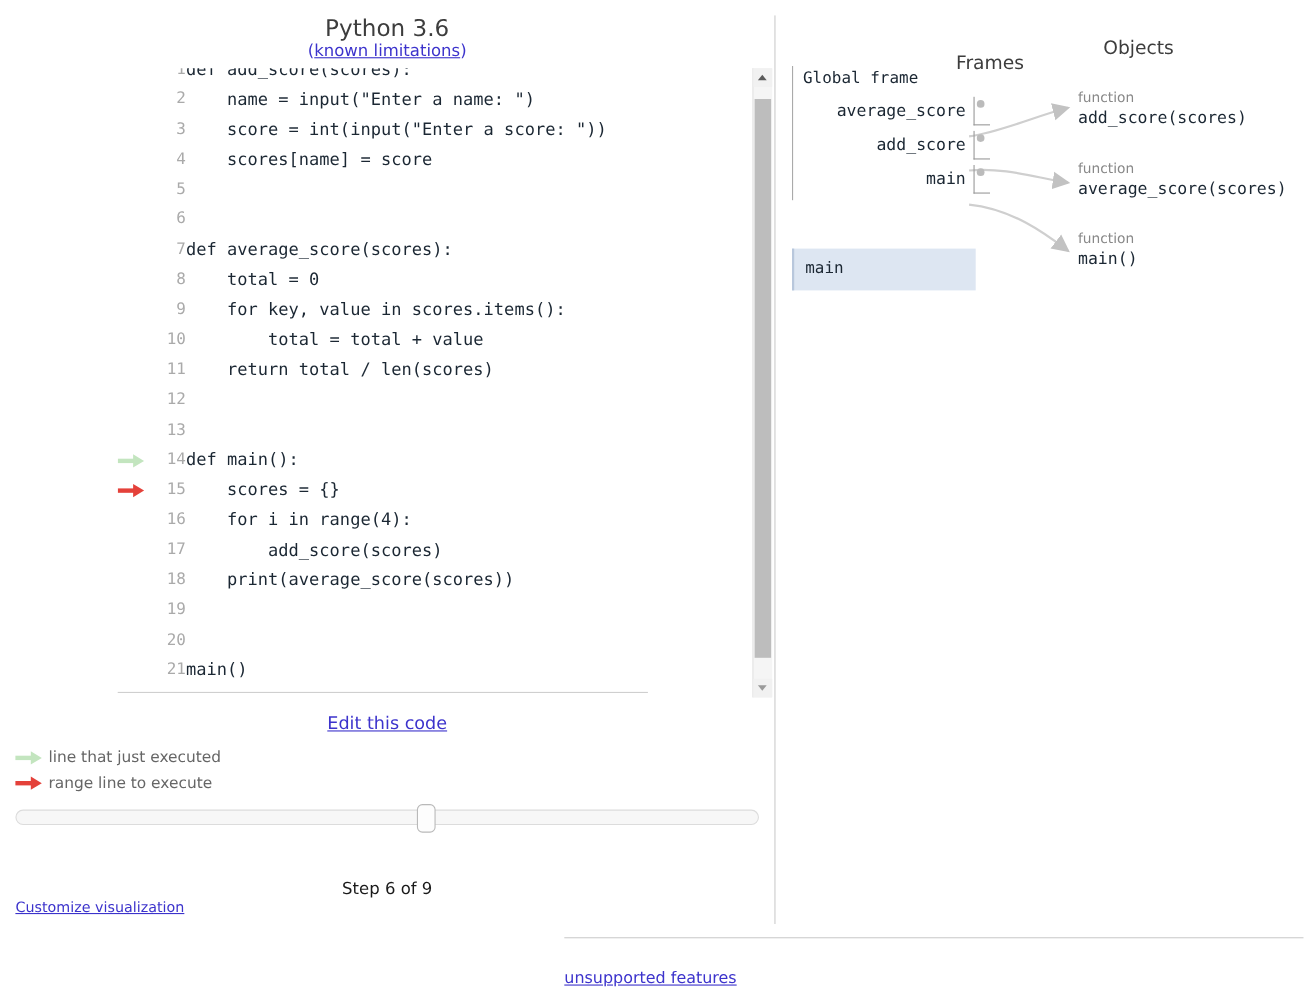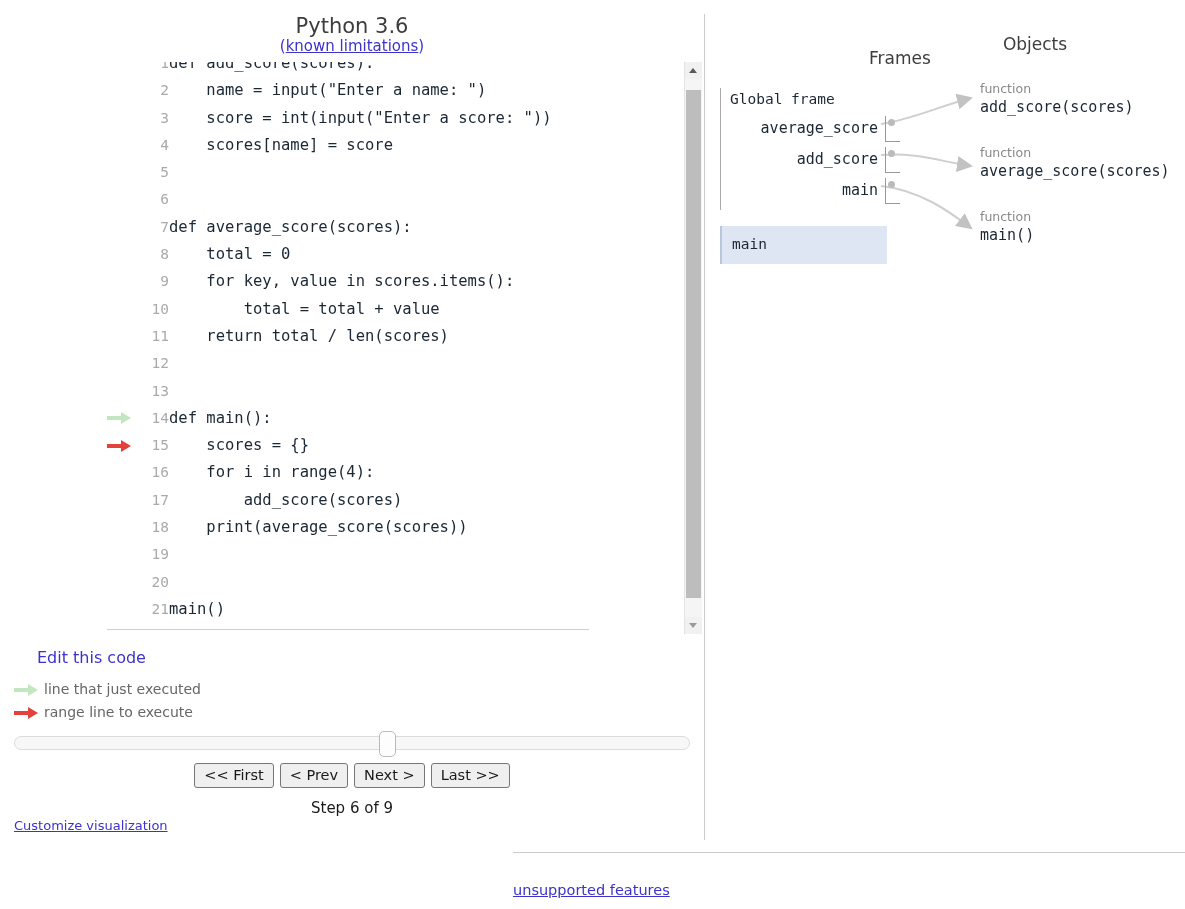--- a/index.html
+++ b/index.html
@@ -176,24 +176,25 @@
     width: 1px;
     height: 826px;
     background: #cccccc;
   }
 
   
   #edit-code-link {
     position: absolute;
     left: 0; top: 648px;
     width: 704px;
+    text-align: center;
     font-size: 16px;
     color: #3c33cc;
+    text-decoration: underline;
     cursor: pointer;
-    padding-left: 37px;
   }
 
   
   #legend {
     position: absolute;
     left: 14px; top: 678px;
   }
   .legend-row {
     height: 23px;
     line-height: 23px;
@@ -284,21 +285,21 @@
     left: 255px; top: 34px;
     font-size: 17px;
     color: #3d3d3d;
     text-align: center;
     width: 150px;
   }
 
   
   #global-frame {
     position: absolute;
-    left: 15px; top: 88px;
+    left: 15px; top: 60px;
     width: 170px;
     border-left: 1px solid #aaaaaa;
     padding-left: 9px;
     padding-bottom: 4px;
   }
   #global-frame-label {
     font-family: "DejaVu Sans Mono", monospace;
     font-size: 14.5px;
     color: #1b2733;
     line-height: 22px;
@@ -550,23 +551,20 @@
       <span class="arrow-shape arrow-red">
         <span class="shaft"></span><span class="head"></span>
       </span><span>range line to execute</span>
     </div>
   </div>
 
   <div id="step-slider">
     <div id="slider-thumb"></div>
   </div>
 
-  <div id="button-row">
-    <button class="nav-button">&lt;&lt; First</button><button class="nav-button">&lt; Prev</button><button class="nav-button">Next &gt;</button><button class="nav-button">Last &gt;&gt;</button>
-  </div>
 
   <div id="step-counter">Step 6 of 9</div>
 
   <a id="customize-link">Customize visualization</a>
 </div>
 
 <div id="panel-divider"></div>
 
 <div id="right-panel">
 

